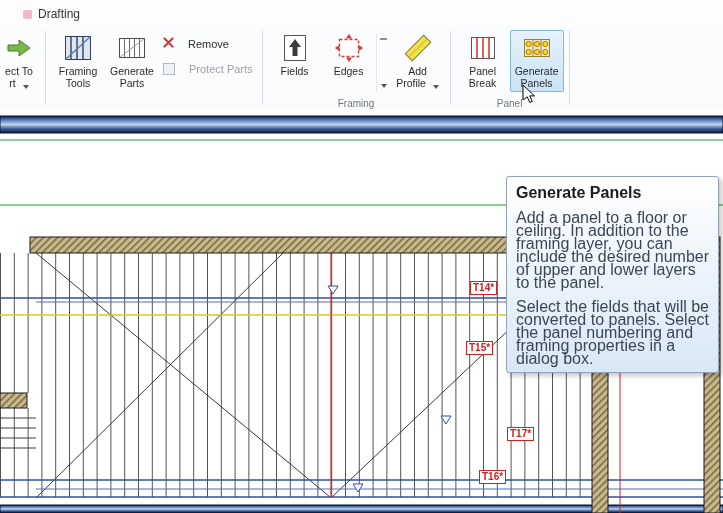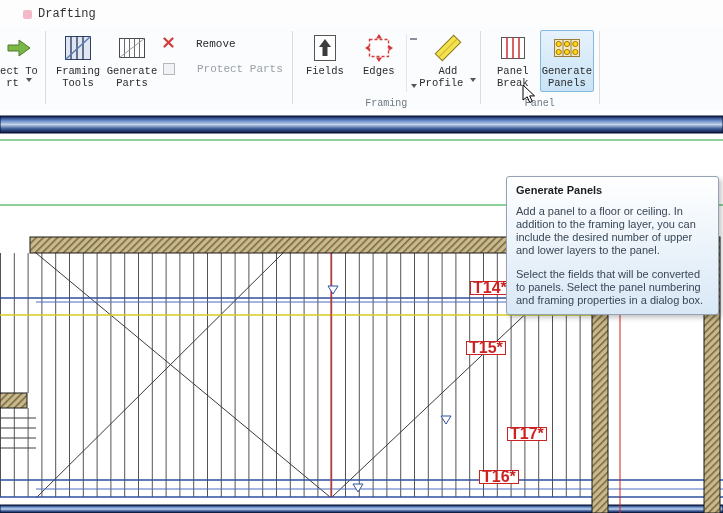--- a/index.html
+++ b/index.html
@@ -2,21 +2,21 @@
 <html><head>
 <meta charset="utf-8">
 <style>
   * { margin:0; padding:0; box-sizing:border-box; }
   html,body { width:723px; height:513px; overflow:hidden;
               font-family:"Liberation Sans", sans-serif; background:#fff; }
   .app { position:relative; width:723px; height:513px; background:#fff; overflow:hidden; }
 
   
   .ribbon { position:absolute; top:0; left:0; width:723px; height:136px;
-            background:#fbfcfd; border-bottom:5px solid #c2410c;font-family:Liberation Mono, monospace; }
+            background:#fbfcfd; border-bottom:5px solid #c2410c; }
   .tab-row { height:27px; display:flex; align-items:flex-end; padding-left:12px; background:#fdfdfe; }
   .tab { display:flex; align-items:center; gap:6px; padding:4px 14px 5px 10px;
          font-size:12px; color:#333; border:1px solid transparent; }
   .tab.active { background:linear-gradient(#edf6e8,#ffffff 70%);
                 border:1px solid #b9c2cb; border-bottom-color:#fbfcfd;
                 border-radius:2px 2px 0 0; }
   .swatch { width:9px; height:9px; border-radius:2px; }
   .sw-pink { background:#f4b9c9; }
   .sw-green { background:#bfe0ad; }
 
@@ -26,53 +26,53 @@
                  font-size:10px; color:#6e7781; }
   .gsep { width:1px; background:#d9dde2; margin:4px 1px 6px 1px; }
 
   .big-btn { display:flex; flex-direction:column; align-items:center; width:54px;
              padding:2px 1px; font-size:10.5px; line-height:11.5px; color:#2b2b2b;
              text-align:center; border:1px solid transparent; border-radius:2px; }
   .big-btn .bicon { width:30px; height:30px; margin-bottom:3px;
                     display:flex; align-items:center; justify-content:center; }
   .big-btn.hl { background:linear-gradient(#e6f2fc,#c9e3f6);
                 border-color:#86b7dd; }
-  .with-caret { display:inline-flex; align-items:flex-start; gap:7px; }
+  .with-caret { display:inline-flex; align-items:flex-end; gap:7px; }
   .caret { width:0; height:0; border-left:3px solid transparent; border-right:3px solid transparent;
            border-top:4px solid #555; display:inline-block; }
 
   .small-col { display:flex; flex-direction:column; gap:10px; padding:6px 4px 0 4px; }
-  .small-btn { display:flex; align-items:center; gap:22px; font-size:11px; color:#2b2b2b; height:15px; }
+  .small-btn { display:flex; align-items:center; gap:14px; font-size:11px; color:#2b2b2b; height:15px; }
   .small-btn.disabled { color:#9aa0a6; }
   .checkbox { width:12px; height:12px; border:1px solid #b3b9bf; background:#f1f2f3; }
 
   .rgroup.cutoff { width:44px; overflow:hidden; padding-left:12px; }
   .rgroup.cutoff .big-btn { margin-left:-14px; width:58px; }
 
   .more-strip { display:flex; flex-direction:column; justify-content:space-between;
                 align-items:center; width:15px; height:58px; margin-top:4px;
                 border-left:1px solid #e3e6ea; padding:4px 0; }
   .mini-dash { width:7px; height:2px; background:#8a9099; }
 
   
   .canvas { position:absolute; top:110px; left:0; width:723px; height:403px; background:#fff; }
   .canvas > svg.plan { position:absolute; left:0; top:0; }
 
-  .t-label { position:absolute; font-size:16px; font-weight:bold; color:#cc2222;
+  .t-label { position:absolute; font-size:10px; font-weight:bold; color:#cc2222;
              border:1px solid #cc2222; background:#fff; padding:0 2px; line-height:12px; }
   .l1 { left:470px; top:171px; }
   .l2 { left:466px; top:231px; }
   .l3 { left:507px; top:317px; }
   .l4 { left:479px; top:360px; }
 
   .tooltip { position:absolute; left:506px; top:66px; width:213px;
              background:linear-gradient(#ffffff, #d9e8f6);
              border:1px solid #93a2b4; border-radius:3px;
              box-shadow:3px 3px 5px rgba(0,0,0,0.22);
-             padding:7px 9px; font-size:11px; color:#3a4656; z-index:5; }
+             padding:7px 9px; font-size:16px; color:#3a4656; z-index:5; }
   .tt-title { font-weight:bold; color:#1d1d1d; margin-bottom:9px; }
   .tooltip p { margin:0 0 11px 0; line-height:13px; }
   .tooltip p:last-child { margin-bottom:0; }
 
   .cursor { position:absolute; left:522px; top:84px; z-index:9; }
 </style>
 </head>
 <body>
 
 <div class="app">

